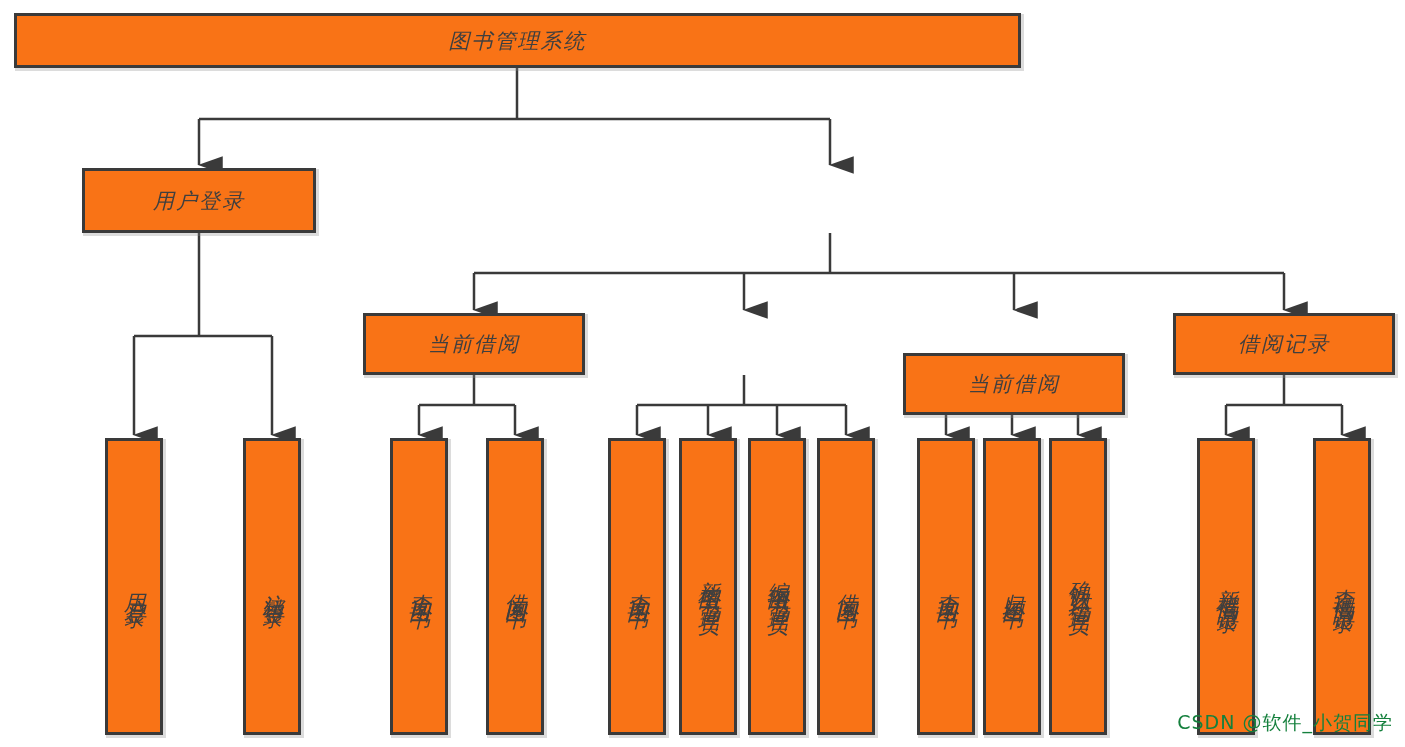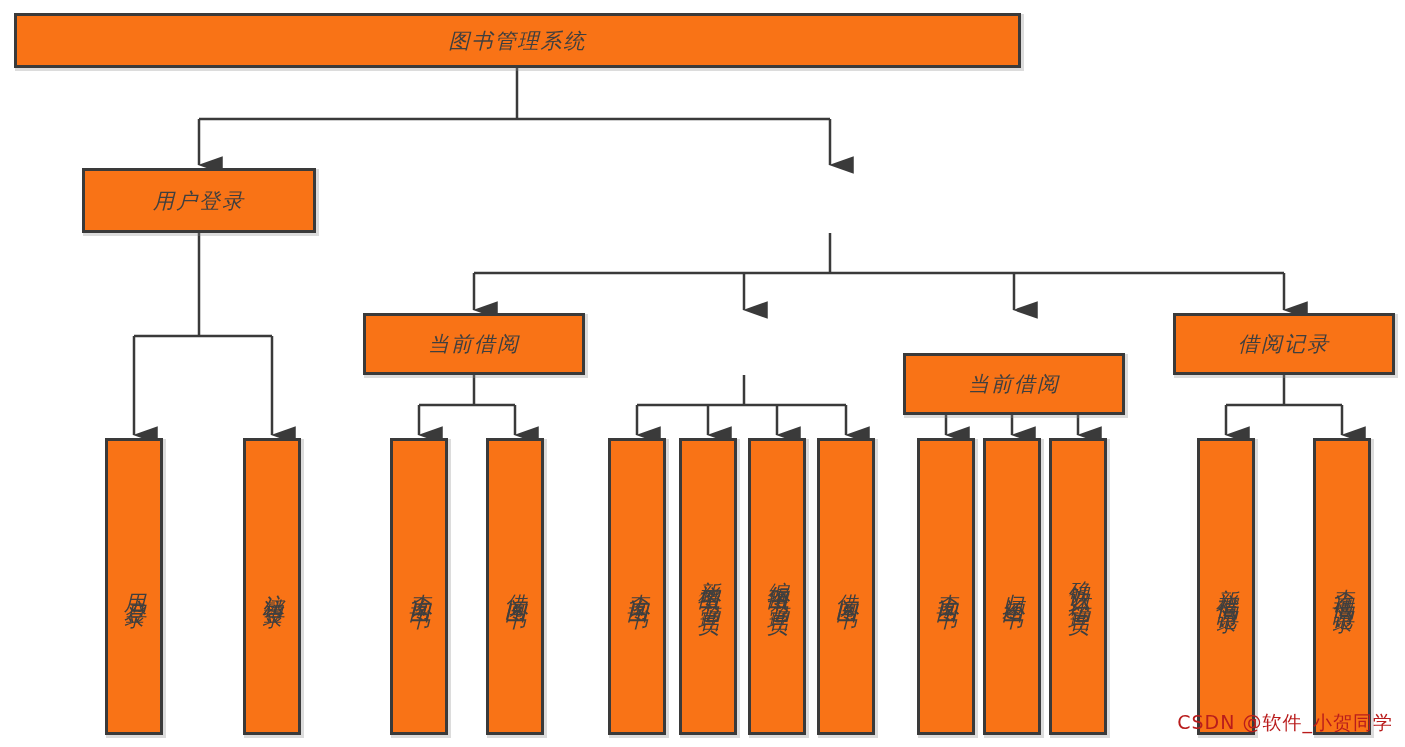--- a/index.html
+++ b/index.html
@@ -45,21 +45,21 @@
     font-size: 21px;
     letter-spacing: 5px;
     line-height: 1;
   }
   #watermark {
     position: absolute;
     right: 12px;
     top: 710px;
     z-index: 2;
     font-size: 19px;
-    color: #b91c1c;
+    color: #15803d;
     letter-spacing: 1px;
     white-space: nowrap;
   }
 </style>
 </head>
 <body>
 
 <div id="canvas">
 
   <svg id="wires" width="1405" height="747" viewBox="0 0 1405 747">

